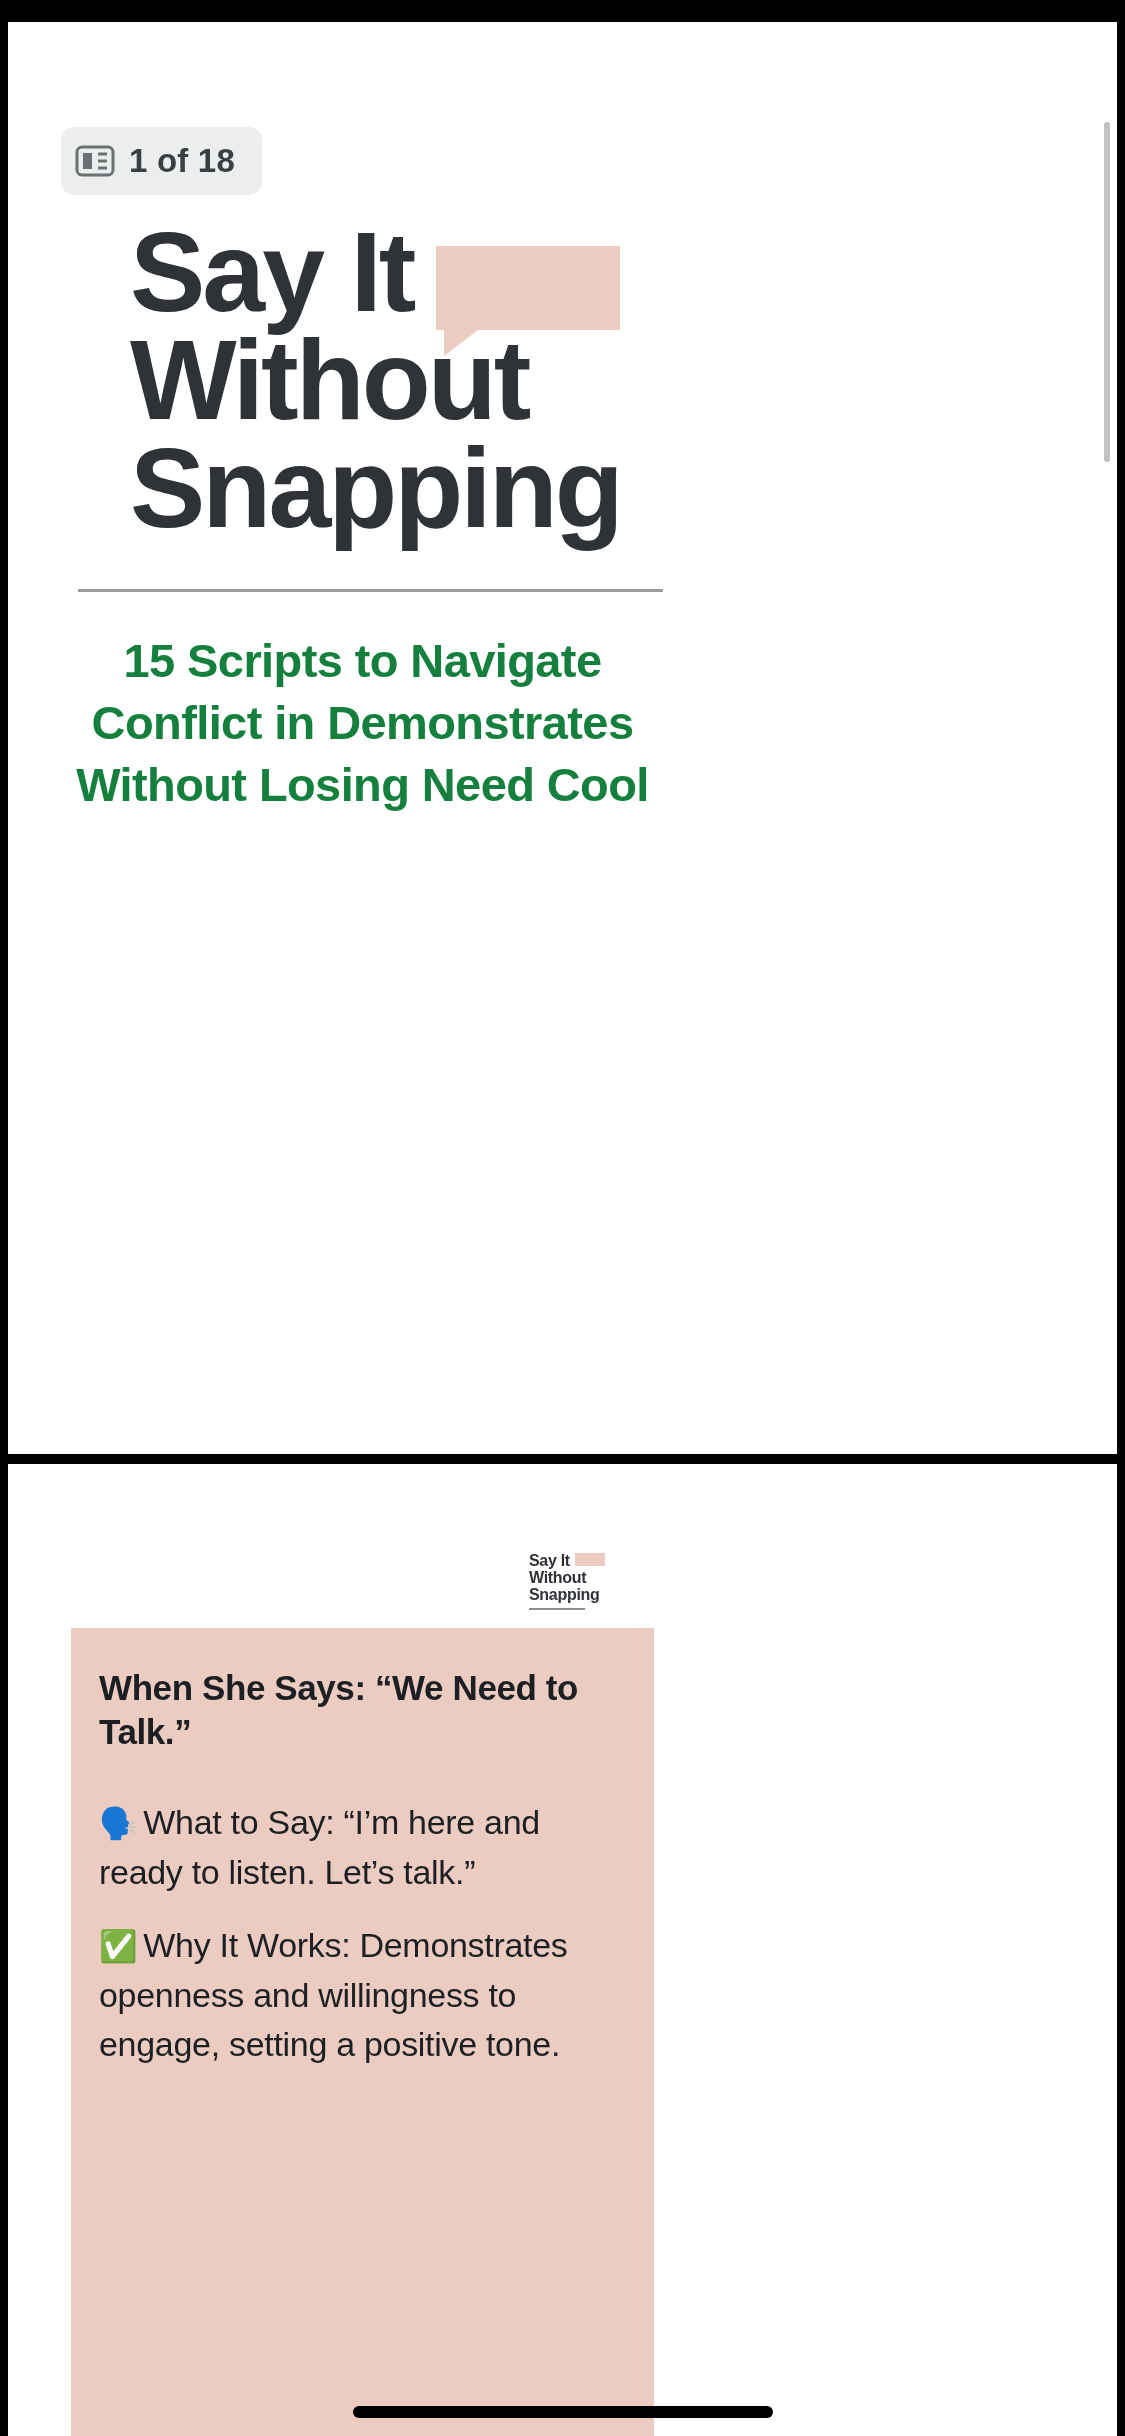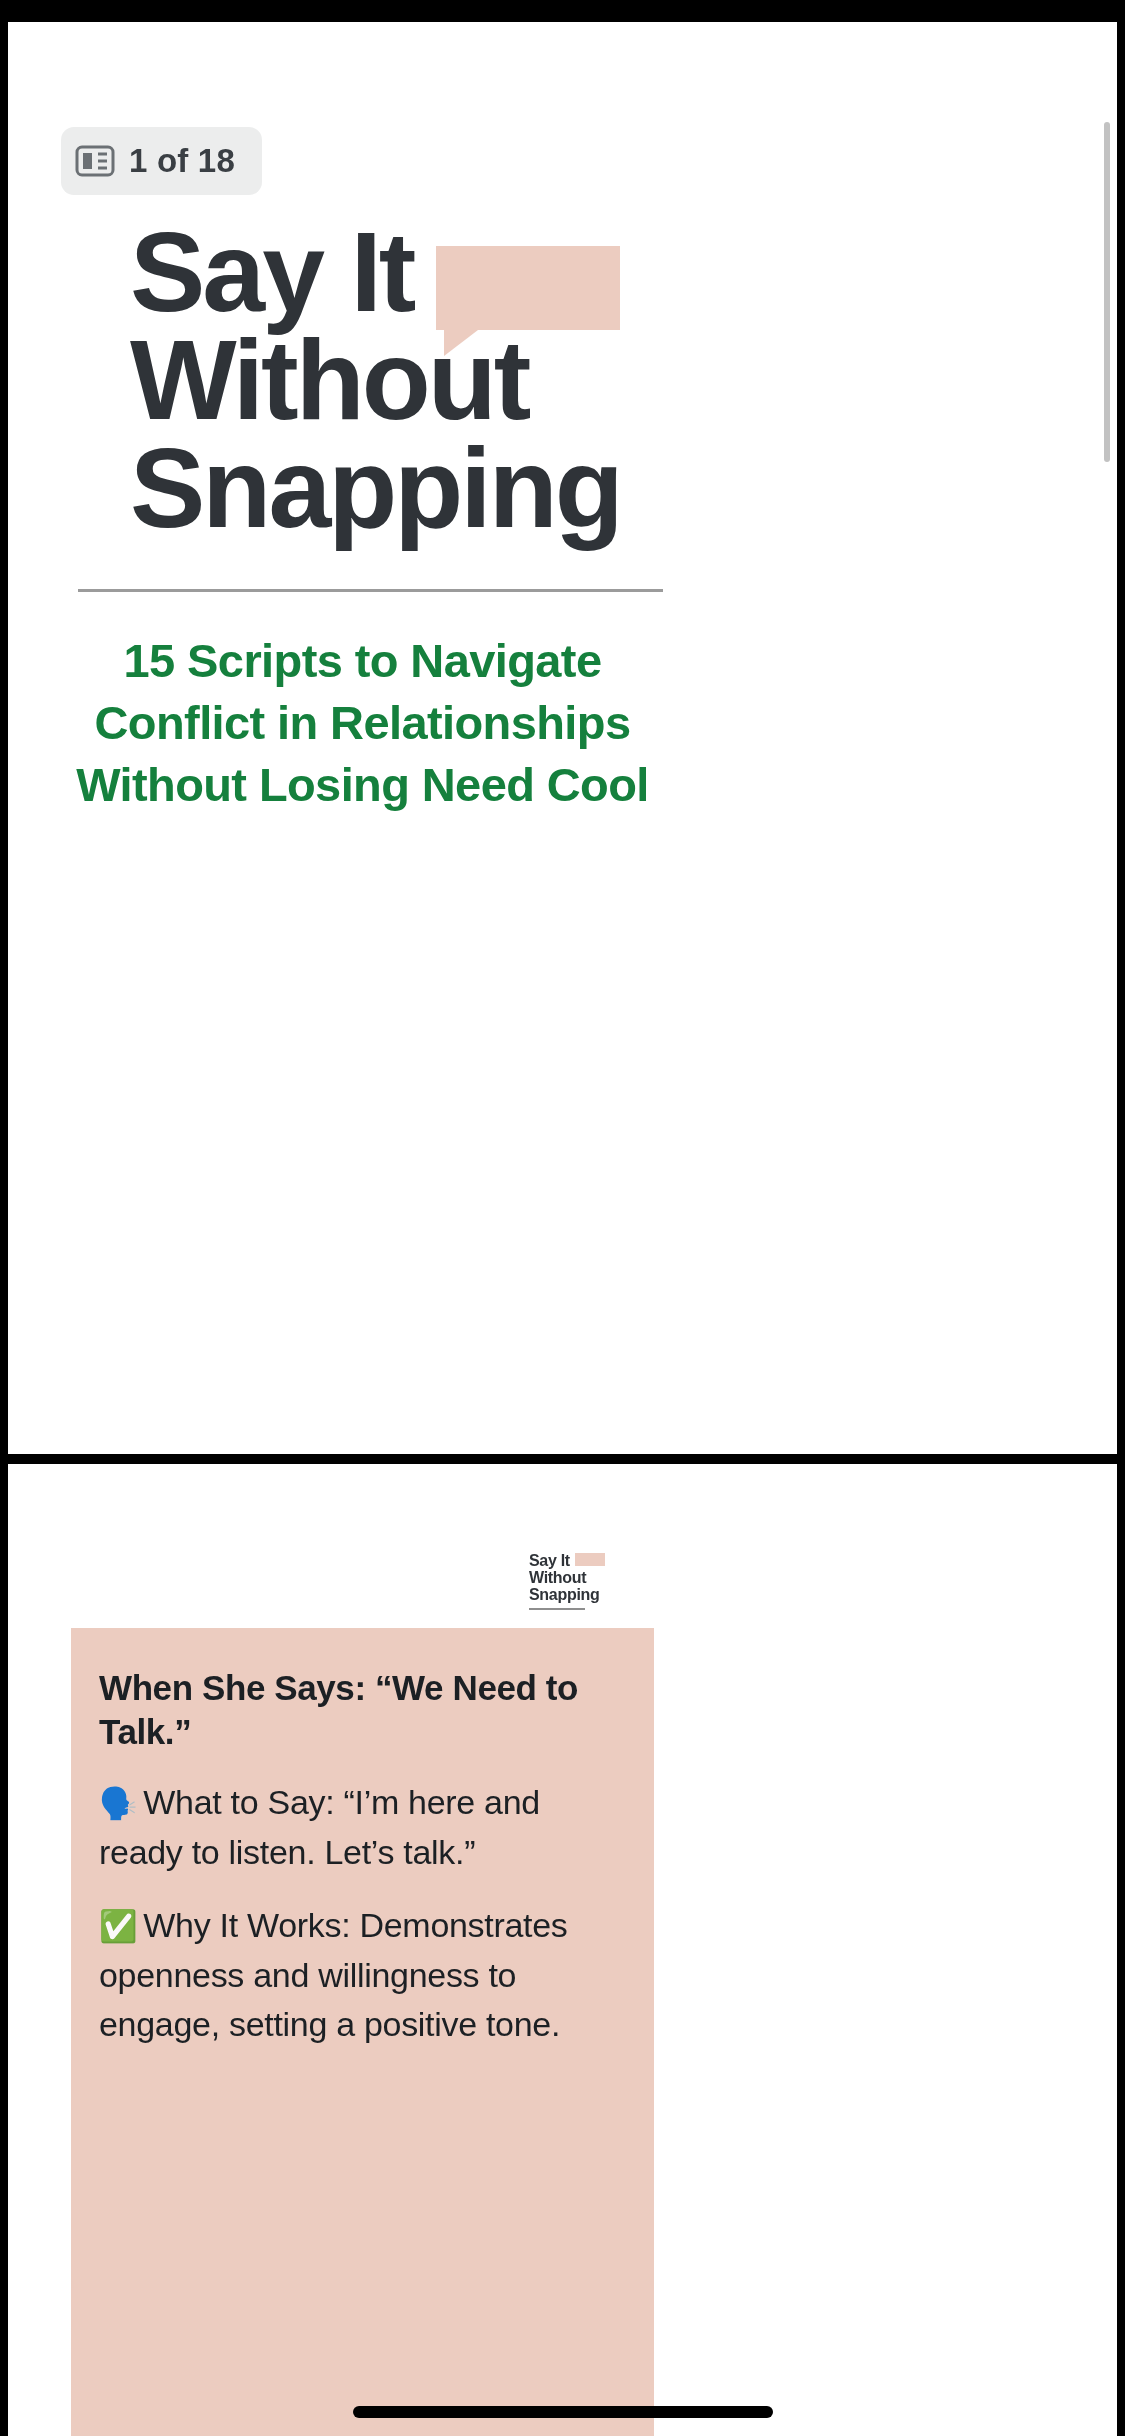--- a/index.html
+++ b/index.html
@@ -166,21 +166,21 @@
     min-height: 808px;
     background: #ecccc0;
     padding: 38px 28px 0 28px;
   }
   .card h2 {
     font-size: 35px;
     line-height: 44px;
     font-weight: 700;
     color: #1c2024;
     letter-spacing: -0.4px;
-    margin-bottom: 24px;
+    margin-bottom: 44px;
   }
   .card p {
     font-size: 34px;
     line-height: 49px;
     color: #1c2024;
     margin-bottom: 24px;
     letter-spacing: -0.3px;
   }
   .bullet-diamond {
     color: #2b7fd4;
@@ -240,21 +240,21 @@
     <div class="doc-title">
       <span class="line">Say It</span>
       <span class="line">Without</span>
       <span class="line">Snapping</span>
     </div>
 
     <div class="rule"></div>
 
     <div class="doc-subtitle">
       <span class="sline">15 Scripts to Navigate</span>
-      <span class="sline">Conflict in Relationships</span>
+      <span class="sline">Conflict in Demonstrates</span>
       <span class="sline">Without Losing Need Cool</span>
     </div>
 
     <div class="scrollbar"></div>
   </div>
 
   <div class="page-gap"></div>
 
   <div class="page-two">
 

